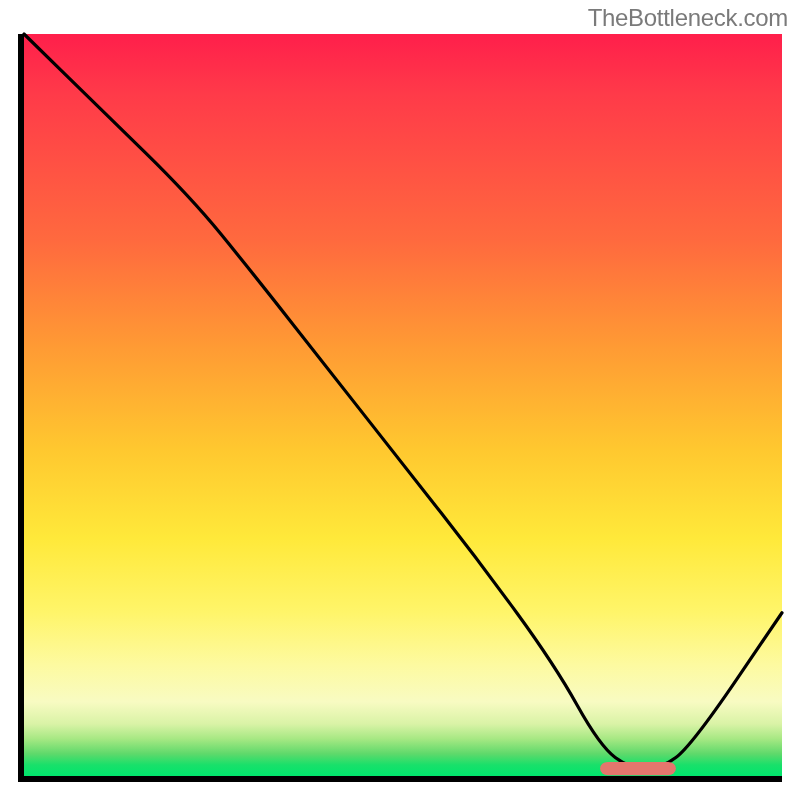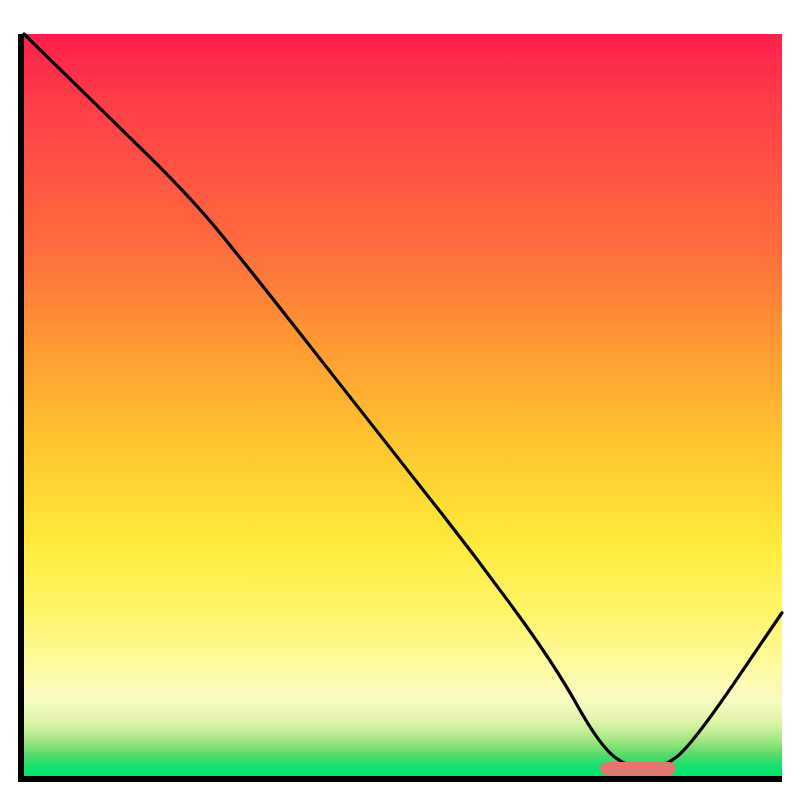--- a/index.html
+++ b/index.html
@@ -73,20 +73,21 @@
   }
   .marker {
     fill: #e4766d;
     stroke: none;
   }
 </style>
 </head>
 <body>
 
 <div class="wrap">
+  <div class="attrib">TheBottleneck.com</div>
 
   <div class="plot-frame">
     <div class="gradient"></div>
 
     <svg class="overlay" viewBox="0 0 100 100" preserveAspectRatio="none">
       <path id="curve-path" class="curve" vector-effect="non-scaling-stroke" d="M 0 0 Q 0 0 5 5 Q 10 10 16 16 Q 22 22 26 27 Q 30 32 35 38.5 Q 40 44.99999999999999 45 51.5 Q 50 58 55 64.5 Q 60 71 65 78 Q 70 85 73 90.5 Q 76 96 78 97.5 Q 80 99 82 99 Q 84 99 86 97.5 Q 88 96 94 87 T 100 78"></path>
       <rect id="marker-rect" class="marker" rx="1" ry="1" vector-effect="non-scaling-stroke" x="76" width="10" y="98.1" height="1.8"></rect>
     </svg>
   </div>
 </div>

